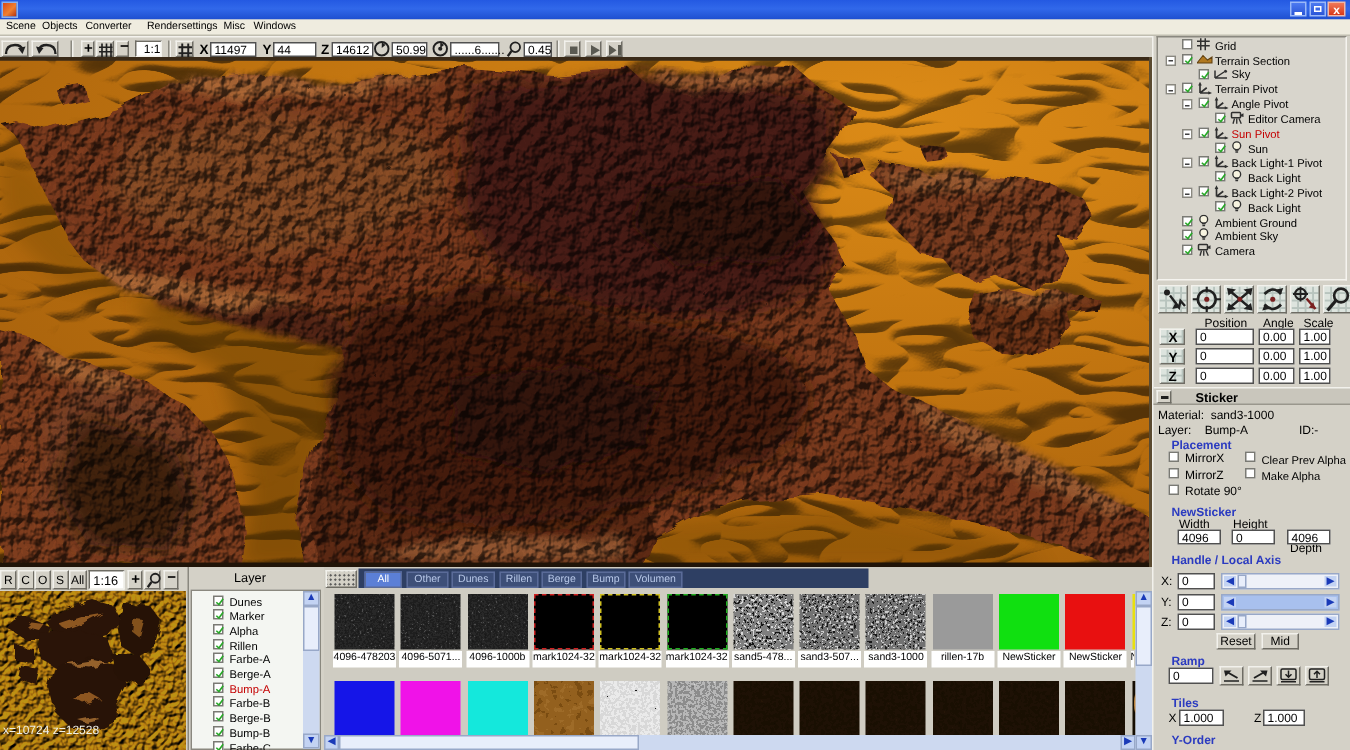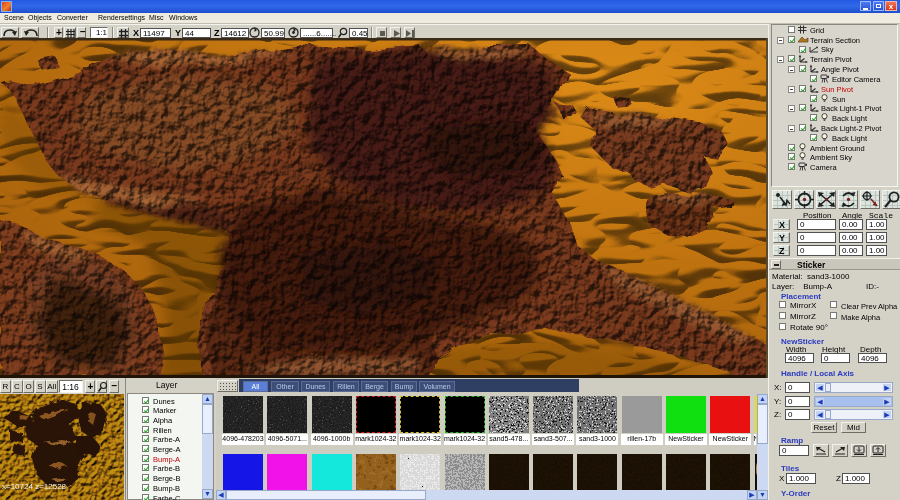--- a/index.html
+++ b/index.html
@@ -446,21 +446,21 @@
     </svg>
   </div>
 <div class="btn" style="left:882px;top:190px;width:20px;height:19px;background-image:linear-gradient(#0000 4px,#b8c4be 4px,#b8c4be 5px),linear-gradient(90deg,#0000 4px,#b8c4be 4px,#b8c4be 5px);background-size:5px 5px;background-color:#dde4de;">
     <svg width="19" height="17">
       <circle cx="11" cy="6" r="4.6" fill="none" stroke="#202020" stroke-width="1.8"></circle>
       <path d="M7.5 9.5 L2 16" stroke="#202020" stroke-width="2.2"></path>
     </svg>
   </div>
 <div class="txt" style="left:803px;top:211px;font-size:8px;">Position</div>
 <div class="txt" style="left:842px;top:211px;font-size:8px;">Angle</div>
-<div class="txt" style="left:869px;top:211px;font-size:8px;font-family:Liberation Mono, monospace;">Scale</div>
+<div class="txt" style="left:869px;top:211px;font-size:8px;">Scale</div>
 <div class="btn" style="left:773px;top:219px;width:17px;height:11px;background-image:linear-gradient(#0000 4px,#b8c4be 4px,#b8c4be 5px),linear-gradient(90deg,#0000 4px,#b8c4be 4px,#b8c4be 5px);background-size:5px 5px;background-color:#dde4de;">
     <div class="abs" style="left:5px;top:0px;font-size:9px;font-weight:bold;">X</div>
   </div>
 <div class="fld" style="left:797px;top:219px;width:39px;height:11px;line-height:10px;">0</div>
 <div class="fld" style="left:839px;top:219px;width:24px;height:11px;line-height:10px;">0.00</div>
 <div class="fld" style="left:866px;top:219px;width:21px;height:11px;line-height:10px;">1.00</div>
 <div class="btn" style="left:773px;top:232px;width:17px;height:11px;background-image:linear-gradient(#0000 4px,#b8c4be 4px,#b8c4be 5px),linear-gradient(90deg,#0000 4px,#b8c4be 4px,#b8c4be 5px);background-size:5px 5px;background-color:#dde4de;">
     <div class="abs" style="left:5px;top:0px;font-size:9px;font-weight:bold;">Y</div>
   </div>
 <div class="fld" style="left:797px;top:232px;width:39px;height:11px;line-height:10px;">0</div>
@@ -488,21 +488,21 @@
 <div class="txt" style="left:841px;top:301.5px;font-size:7.5px;">Clear Prev Alpha</div>
 <div class="cb" style="left:779px;top:312px;width:7px;height:7px;"></div>
 <div class="txt" style="left:790px;top:312px;">MirrorZ</div>
 <div class="cb" style="left:830px;top:312px;width:7px;height:7px;"></div>
 <div class="txt" style="left:841px;top:312.5px;font-size:7.5px;">Make Alpha</div>
 <div class="cb" style="left:779px;top:323px;width:7px;height:7px;"></div>
 <div class="txt" style="left:790px;top:323px;">Rotate 90°</div>
 <div class="bluelbl" style="left:781px;top:337px;">NewSticker</div>
 <div class="txt" style="left:786px;top:345px;">Width</div>
 <div class="txt" style="left:822px;top:345px;">Height</div>
-<div class="txt" style="left:860px;top:345px;">Depth</div>
+<div class="txt" style="left:860px;top:361px;">Depth</div>
 <div class="fld" style="left:785px;top:353px;width:29px;height:10px;">4096</div>
 <div class="fld" style="left:821px;top:353px;width:29px;height:10px;">0</div>
 <div class="fld" style="left:858px;top:353px;width:29px;height:10px;">4096</div>
 <div class="bluelbl" style="left:781px;top:369px;">Handle / Local Axis</div>
 <div class="txt" style="left:774px;top:383px;">X:</div>
 <div class="fld" style="left:785px;top:382px;width:25px;height:11px;line-height:10px;">0</div>
 <div class="abs" style="left:814px;top:382px;width:79px;height:11px;background:#eef1f8;border:1px solid #98a8c8;">
     <div class="abs" style="left:1px;top:1px;width:8px;height:7px;background:#c3d3f3;font-size:7px;color:#1a3ab8;text-align:center;line-height:7px;">◀</div>
     <div class="abs" style="right:1px;top:1px;width:8px;height:7px;background:#c3d3f3;font-size:7px;color:#1a3ab8;text-align:center;line-height:7px;">▶</div>
     <div class="abs" style="left:10px;top:0px;width:6px;height:9px;background:#e8eefb;border:1px solid #98a8c8;"></div>

